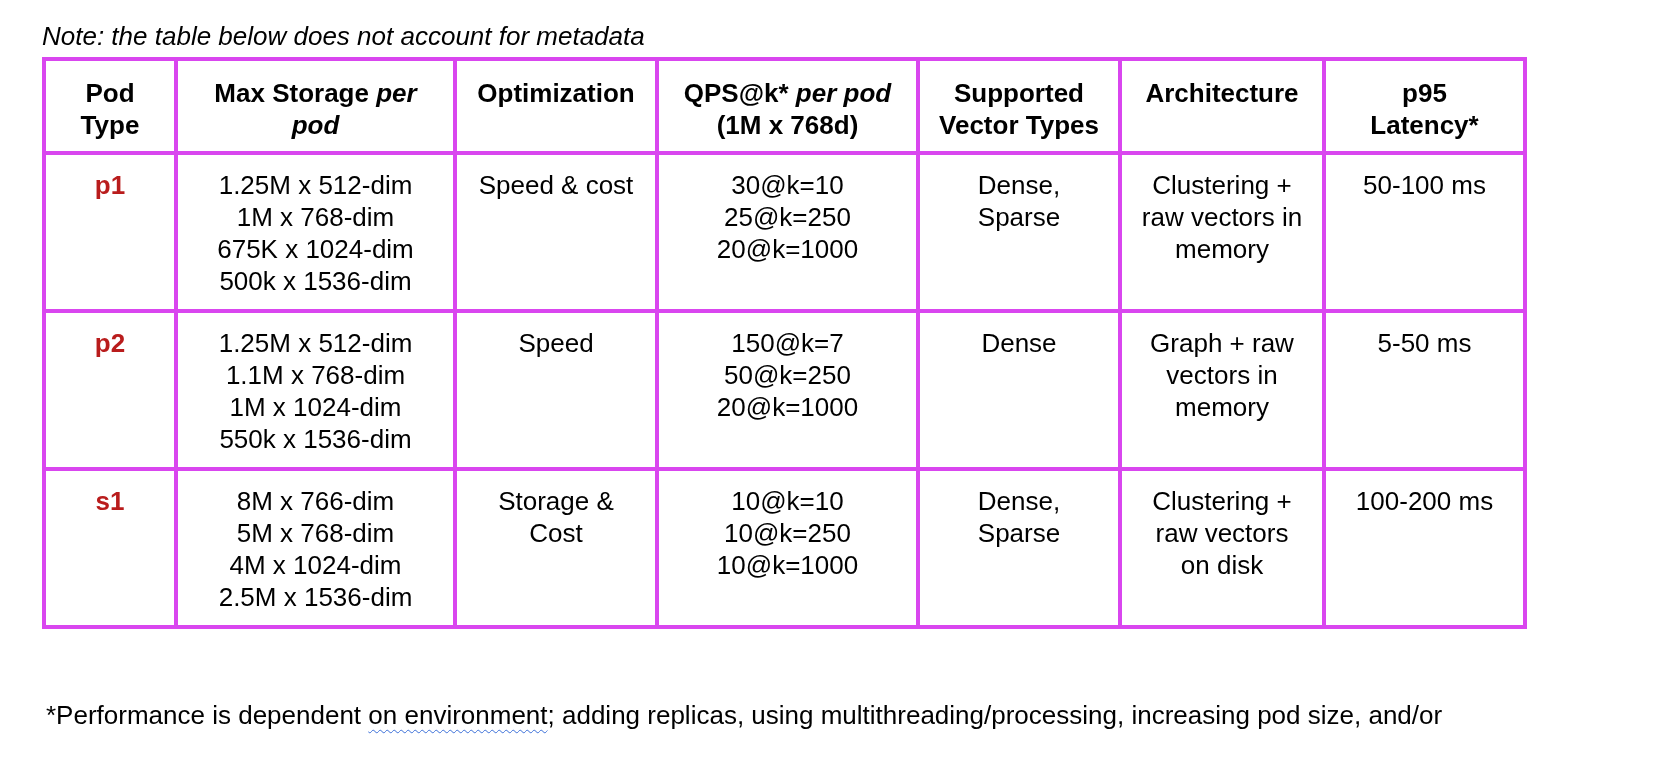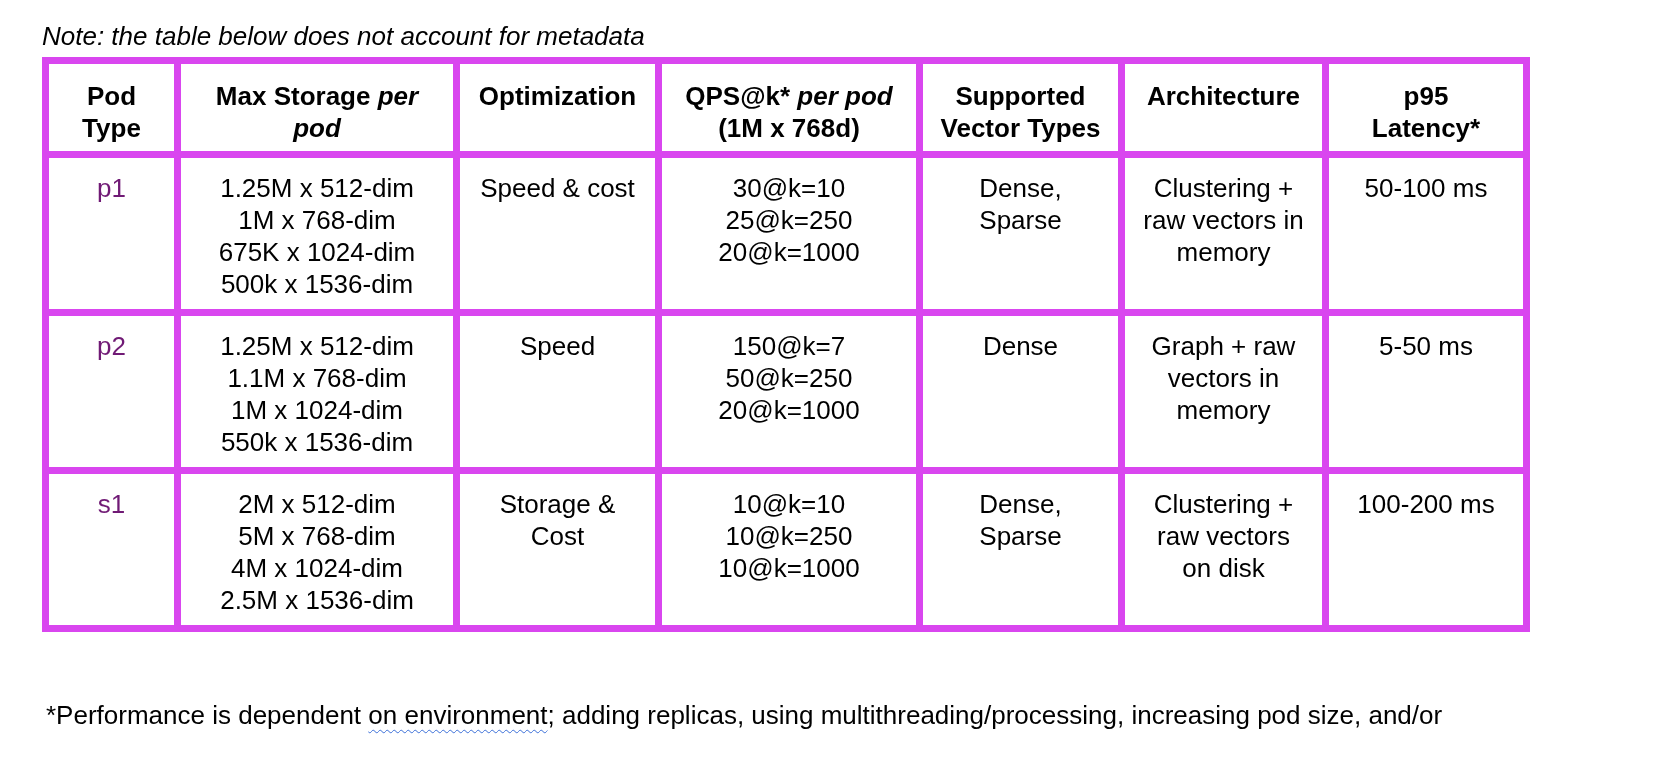--- a/index.html
+++ b/index.html
@@ -26,41 +26,41 @@
     }
     table.pods {
       position: absolute;
       left: 42px;
       top: 57px;
       border-collapse: collapse;
       table-layout: fixed;
       width: 1481px;
     }
     table.pods th, table.pods td {
-      border: 7px solid #d946ef;
+      border: 4px solid #d946ef;
       text-align: center;
       vertical-align: top;
       font-size: 26px;
       line-height: 32px;
       padding: 0 4px;
     }
     table.pods th {
       font-weight: bold;
       height: 94px;
       padding-top: 16px;
       box-sizing: border-box;
     }
     table.pods td {
       height: 158px;
       padding-top: 14px;
       box-sizing: border-box;
     }
     table.pods td.podtype {
-      font-weight: normal;
-      color: #701a75;
+      font-weight: bold;
+      color: #b91c1c;
       margin-top: 28px;
     }
     .line { display: block; }
     .it { font-style: italic; }
     .footnote {
       position: absolute;
       left: 46px;
       top: 657px;
       font-size: 26px;
       line-height: 38px;
@@ -171,21 +171,21 @@
         <span class="line">Graph + raw</span>
         <span class="line">vectors in</span>
         <span class="line">memory</span>
       </td>
       <td><span>5-50 ms</span></td>
     </tr>
 
     <tr>
       <td class="podtype"><span>s1</span></td>
       <td>
-        <span class="line">2M x 512-dim</span>
+        <span class="line">8M x 766-dim</span>
         <span class="line">5M x 768-dim</span>
         <span class="line">4M x 1024-dim</span>
         <span class="line">2.5M x 1536-dim</span>
       </td>
       <td>
         <span class="line">Storage &amp;</span>
         <span class="line">Cost</span>
       </td>
       <td>
         <span class="line">10@k=10</span>

